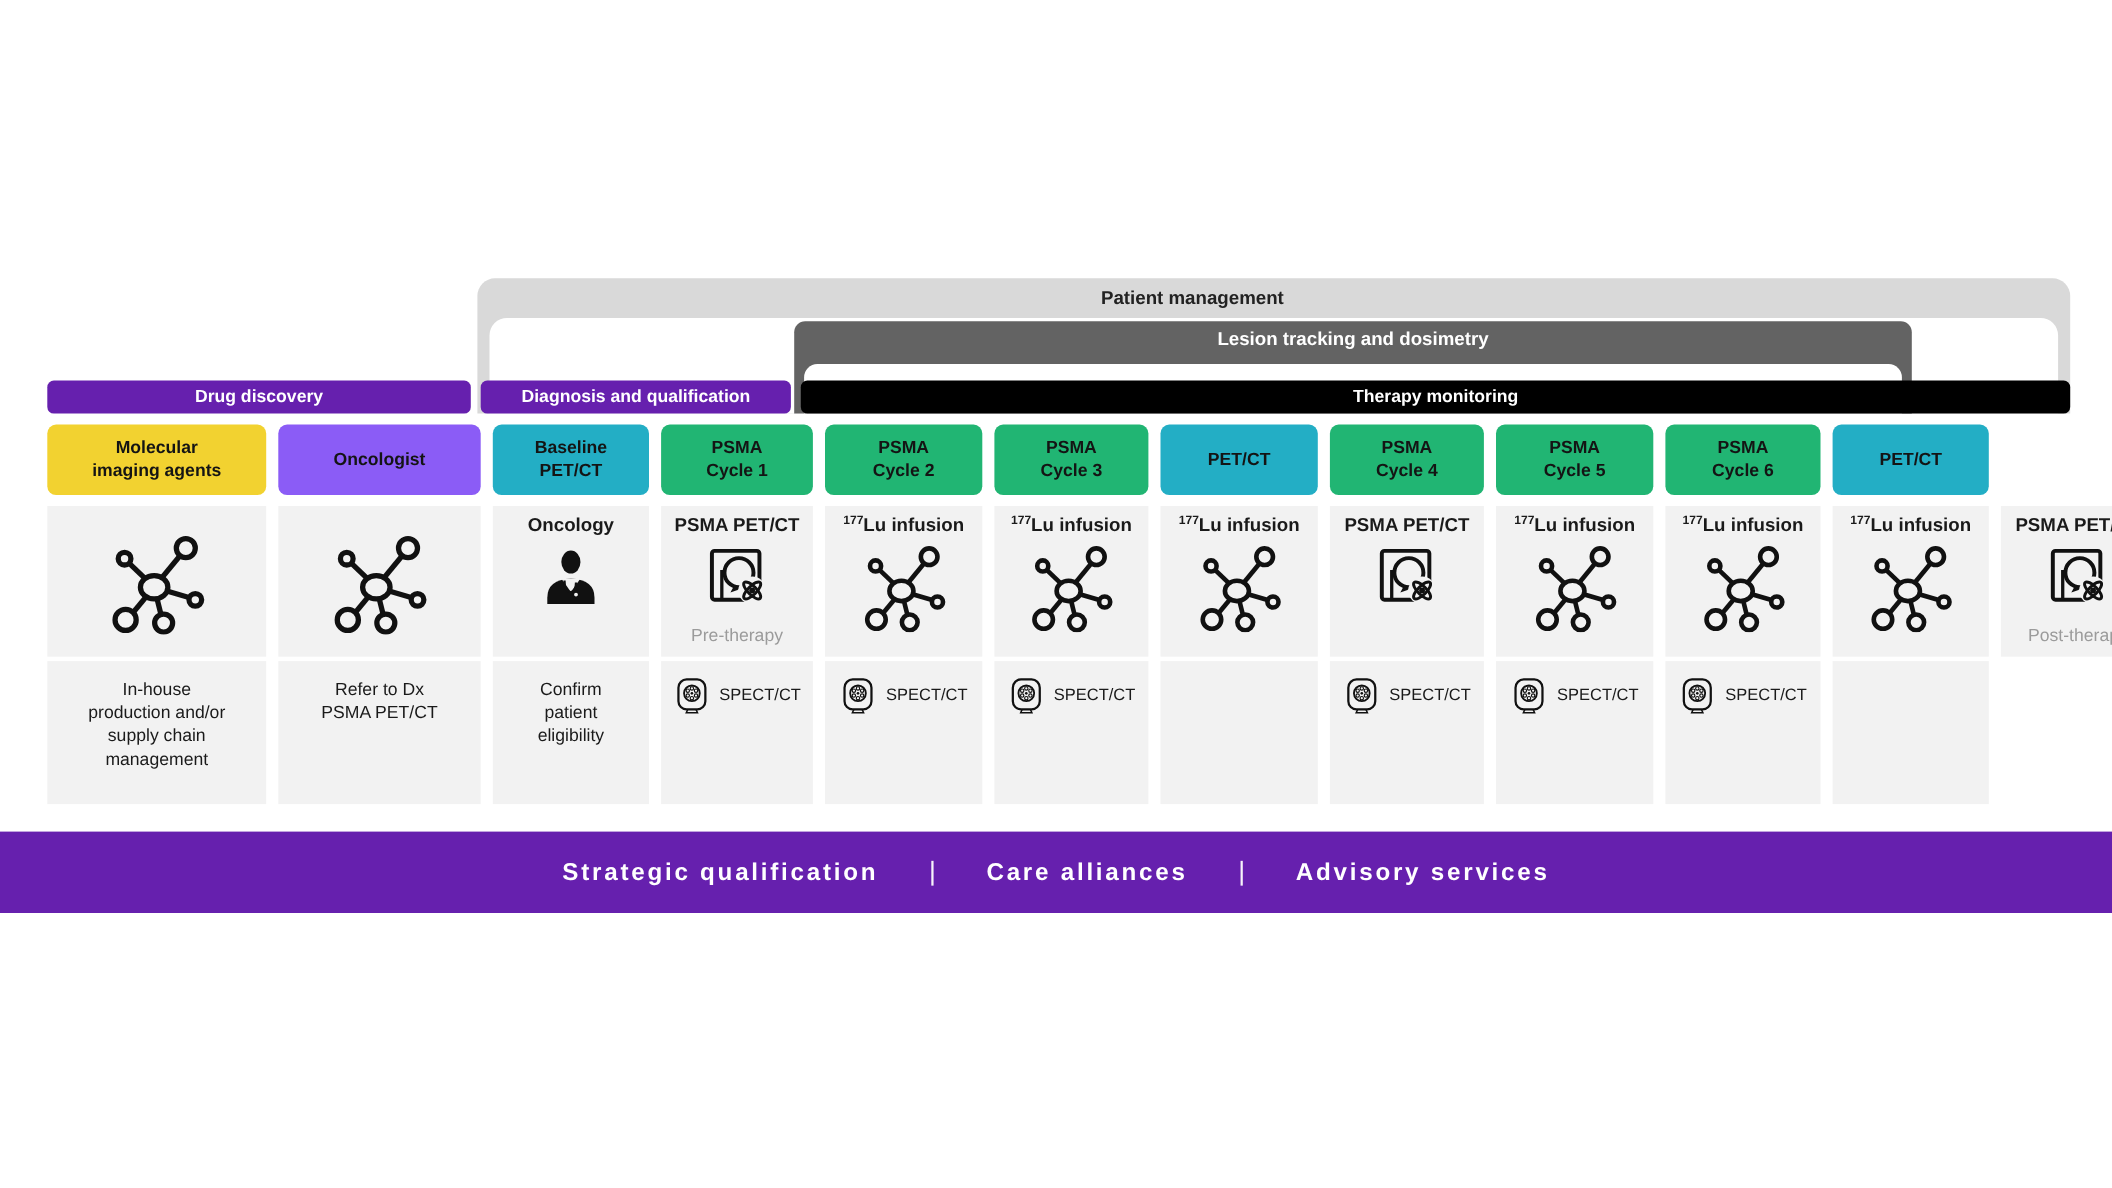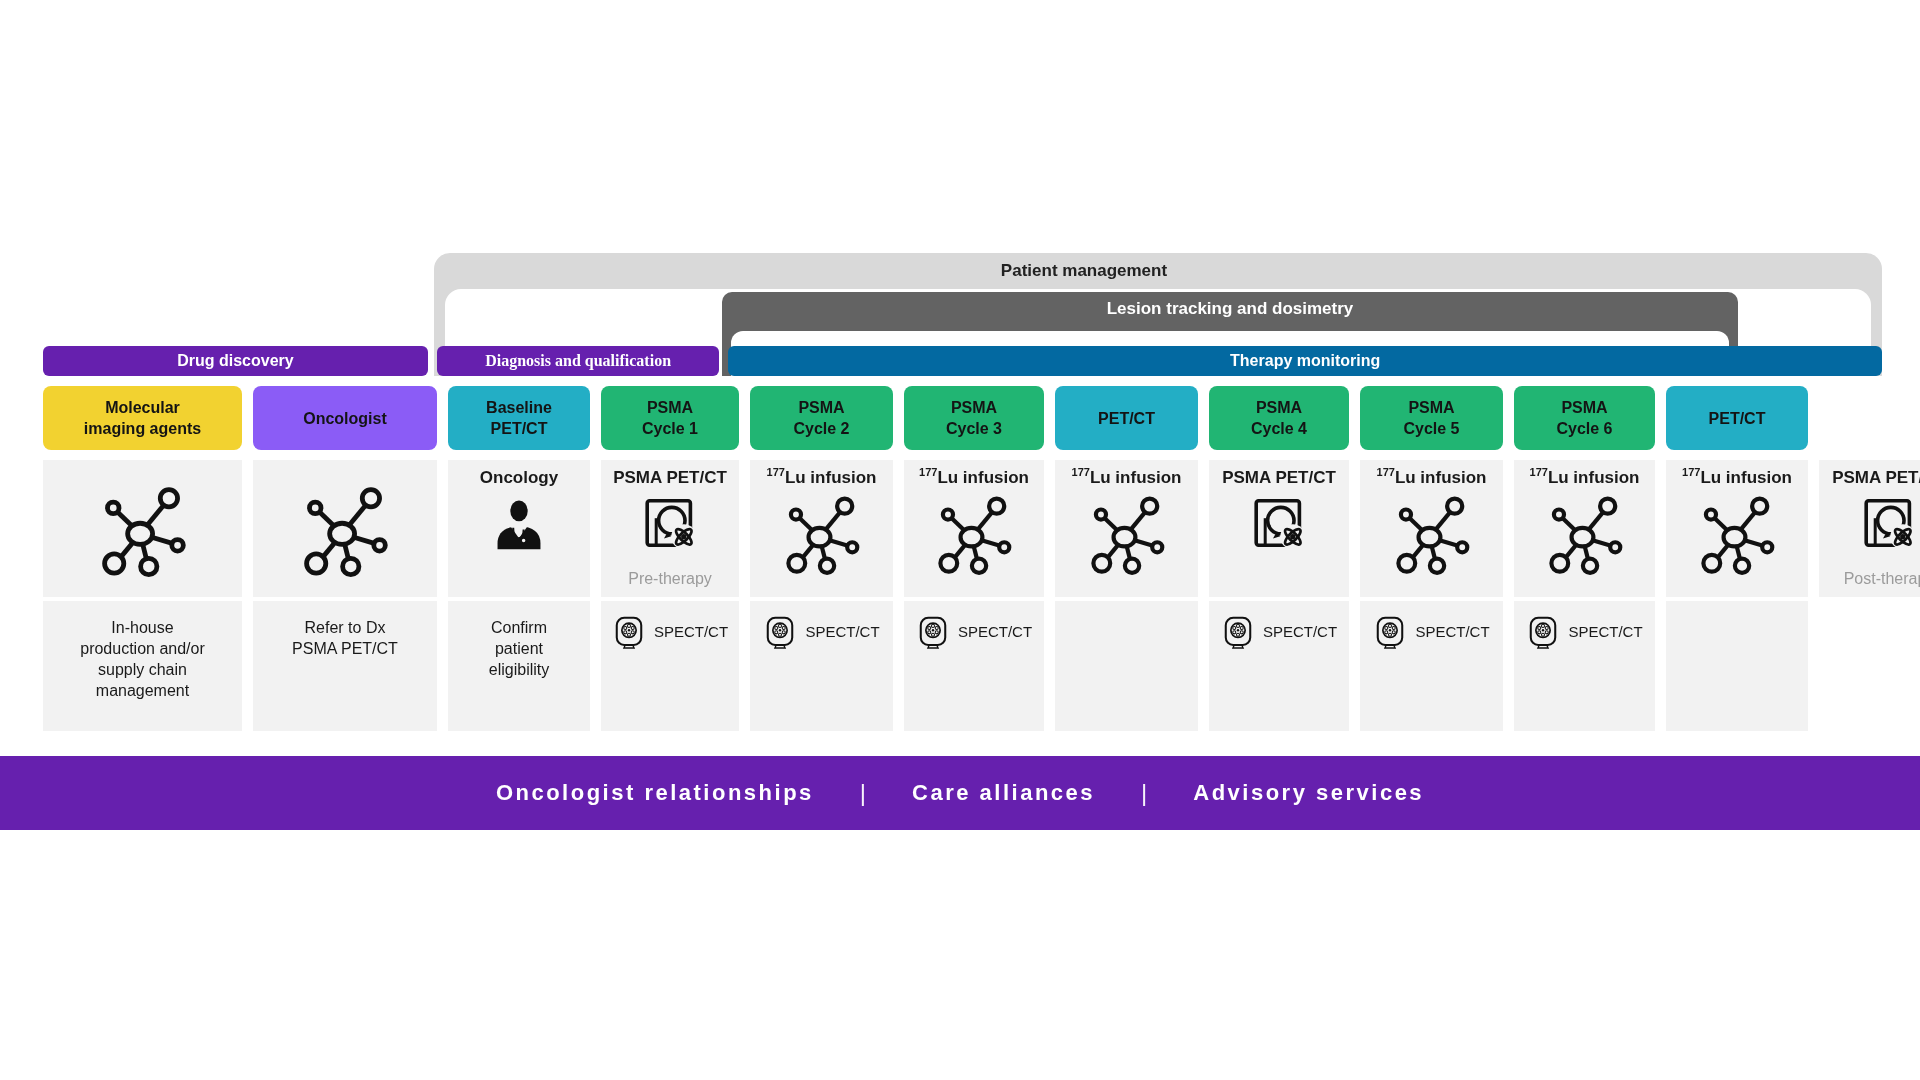--- a/index.html
+++ b/index.html
@@ -116,24 +116,24 @@
   <div class="pm-inner"></div>
   <div class="lesion-band" style="background: rgb(99, 99, 99);"></div>
   <div class="lesion-inner"></div>
   <span class="pm-text">Patient management</span>
   <span class="lesion-text">Lesion tracking and dosimetry</span>
 
   <div class="phase-row">
     <div class="phase-box phase-a" style="background: rgb(102, 32, 174);">
         <span>Drug discovery</span>
       </div>
-    <div class="phase-box phase-b" style="background: rgb(102, 32, 174); font-family: Liberation Serif, serif;">
+    <div class="phase-box phase-b" style="background: rgb(102, 32, 174);">
         <span>Diagnosis and qualification</span>
       </div>
-    <div class="phase-box phase-c" style="background: #0369a1;">
+    <div class="phase-box phase-c" style="background: #000000;">
         <span>Therapy monitoring</span>
       </div>
   </div>
 
   <div class="row12 header-row">
     <div class="hbox" style="background: rgb(242, 210, 48);">Molecular
 imaging agents</div>
     <div class="hbox" style="background: #8b5cf6;">Oncologist</div>
     <div class="hbox" style="background: rgb(35, 174, 197);">Baseline
 PET/CT</div>
@@ -272,20 +272,20 @@
     <div class="cell spect-cell">
       <svg class="spect-i">
           <use href="#spect"></use>
         </svg>
       <span class="spect-t">SPECT/CT</span>
     </div>
     <div class="cell"></div>
   </div>
 
   <div class="footer" style="background: rgb(102, 32, 174);">
-    <span class="f-item">Oncologist relationships</span>
+    <span class="f-item">Strategic qualification</span>
     <span class="f-sep">|</span>
     <span class="f-item">Care alliances</span>
     <span class="f-sep">|</span>
     <span class="f-item">Advisory services</span>
   </div>
 
 </div>
 
 </body></html>

